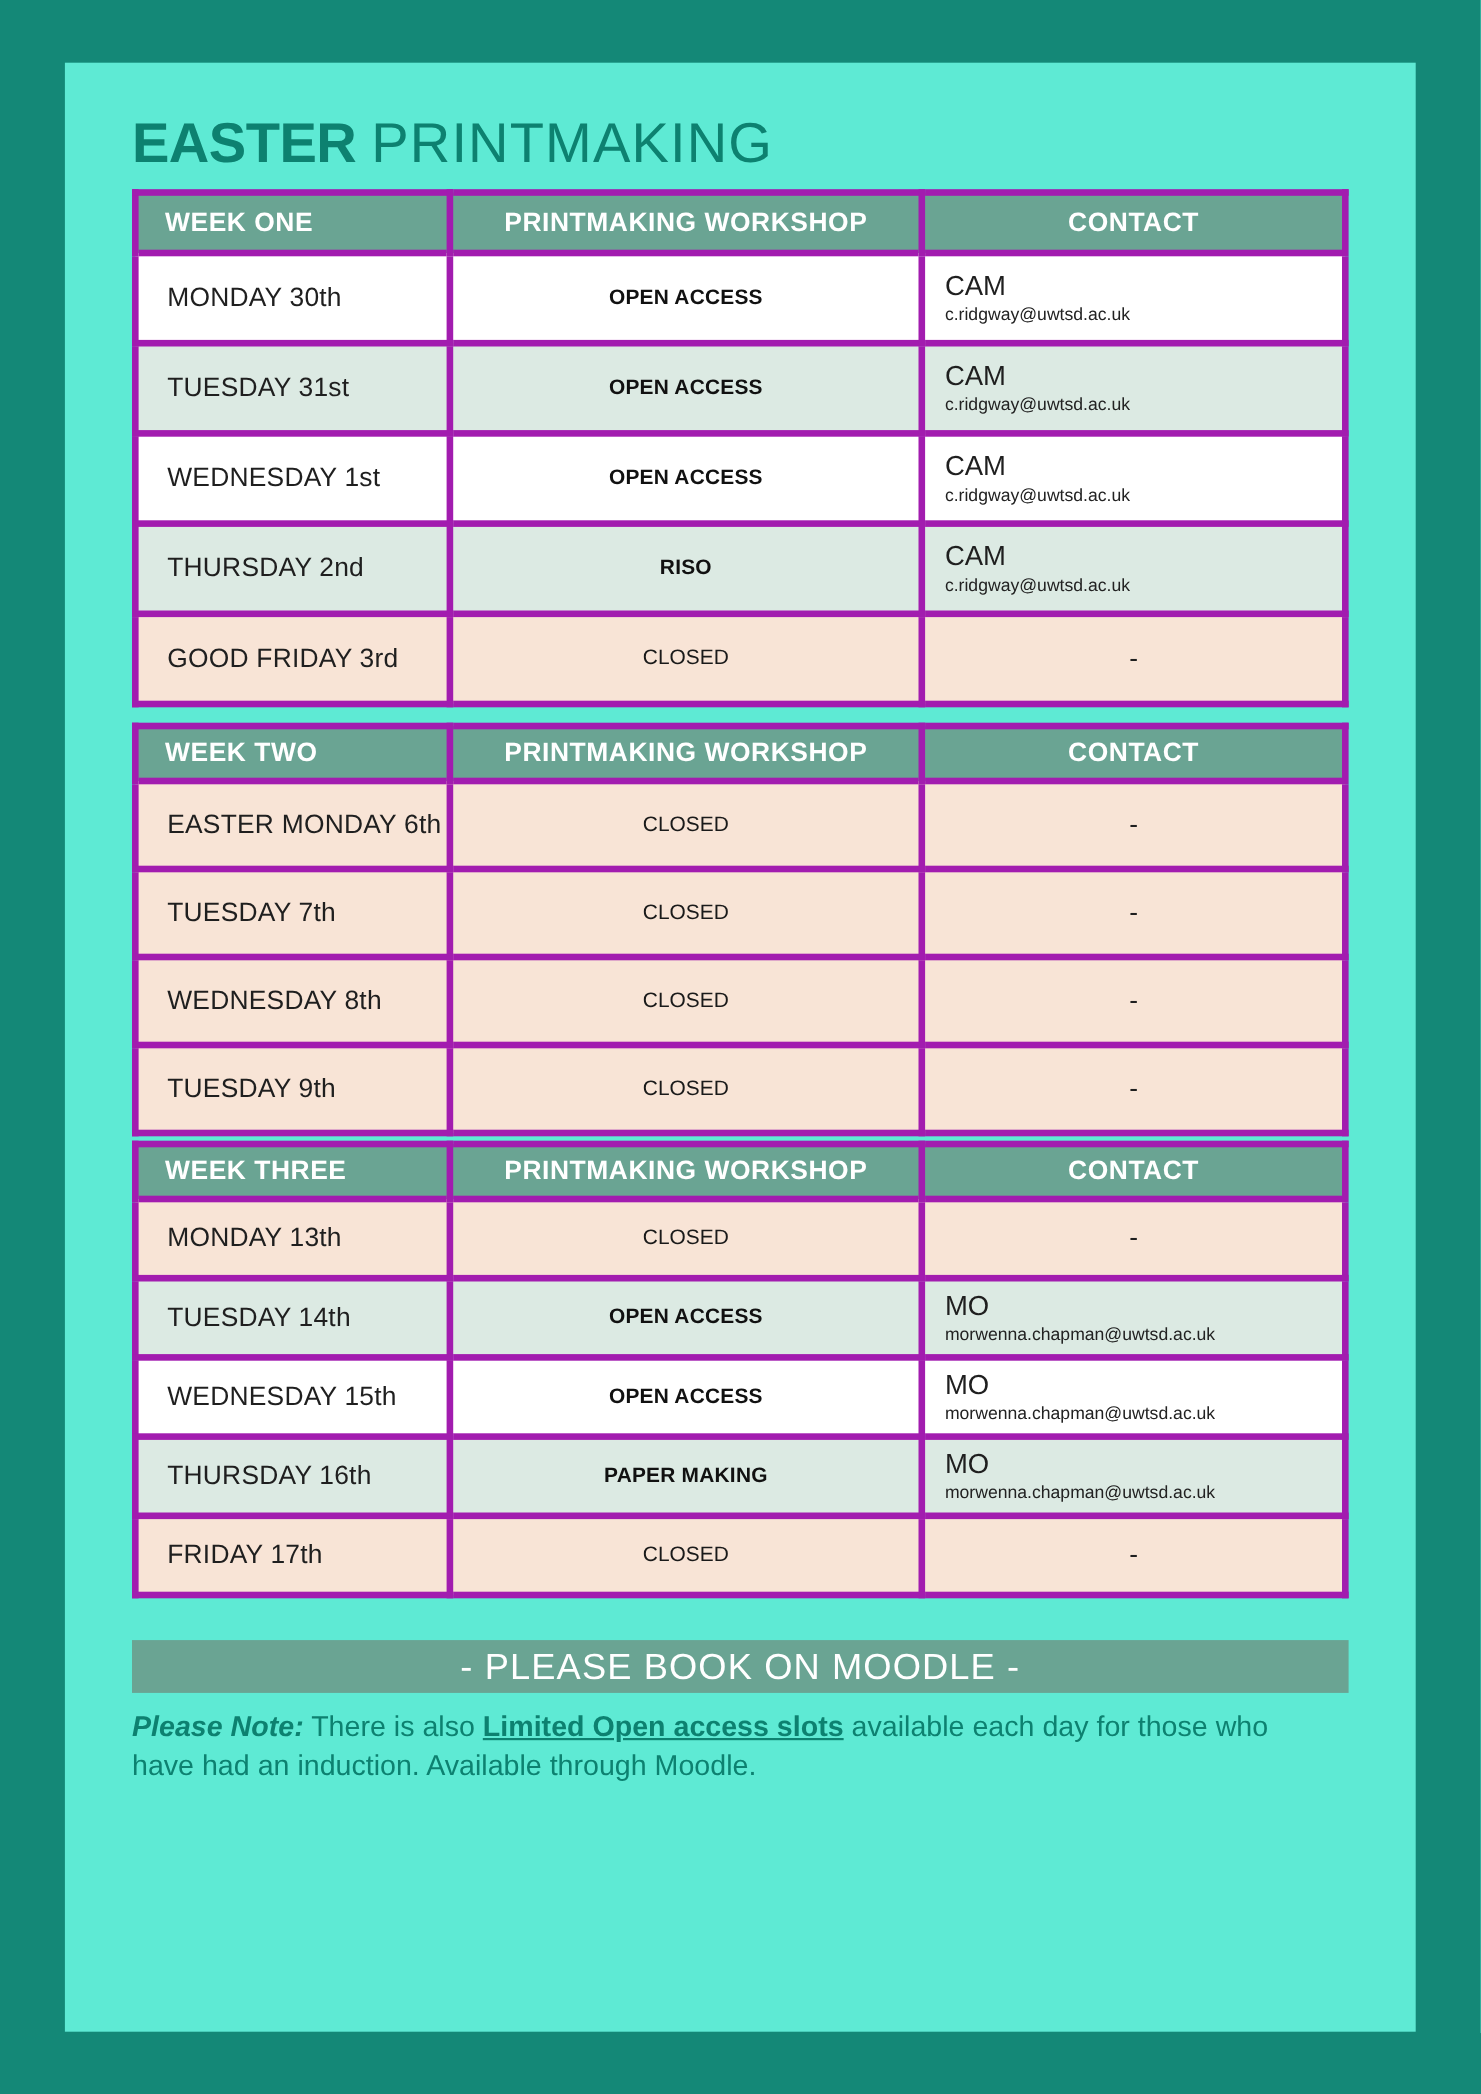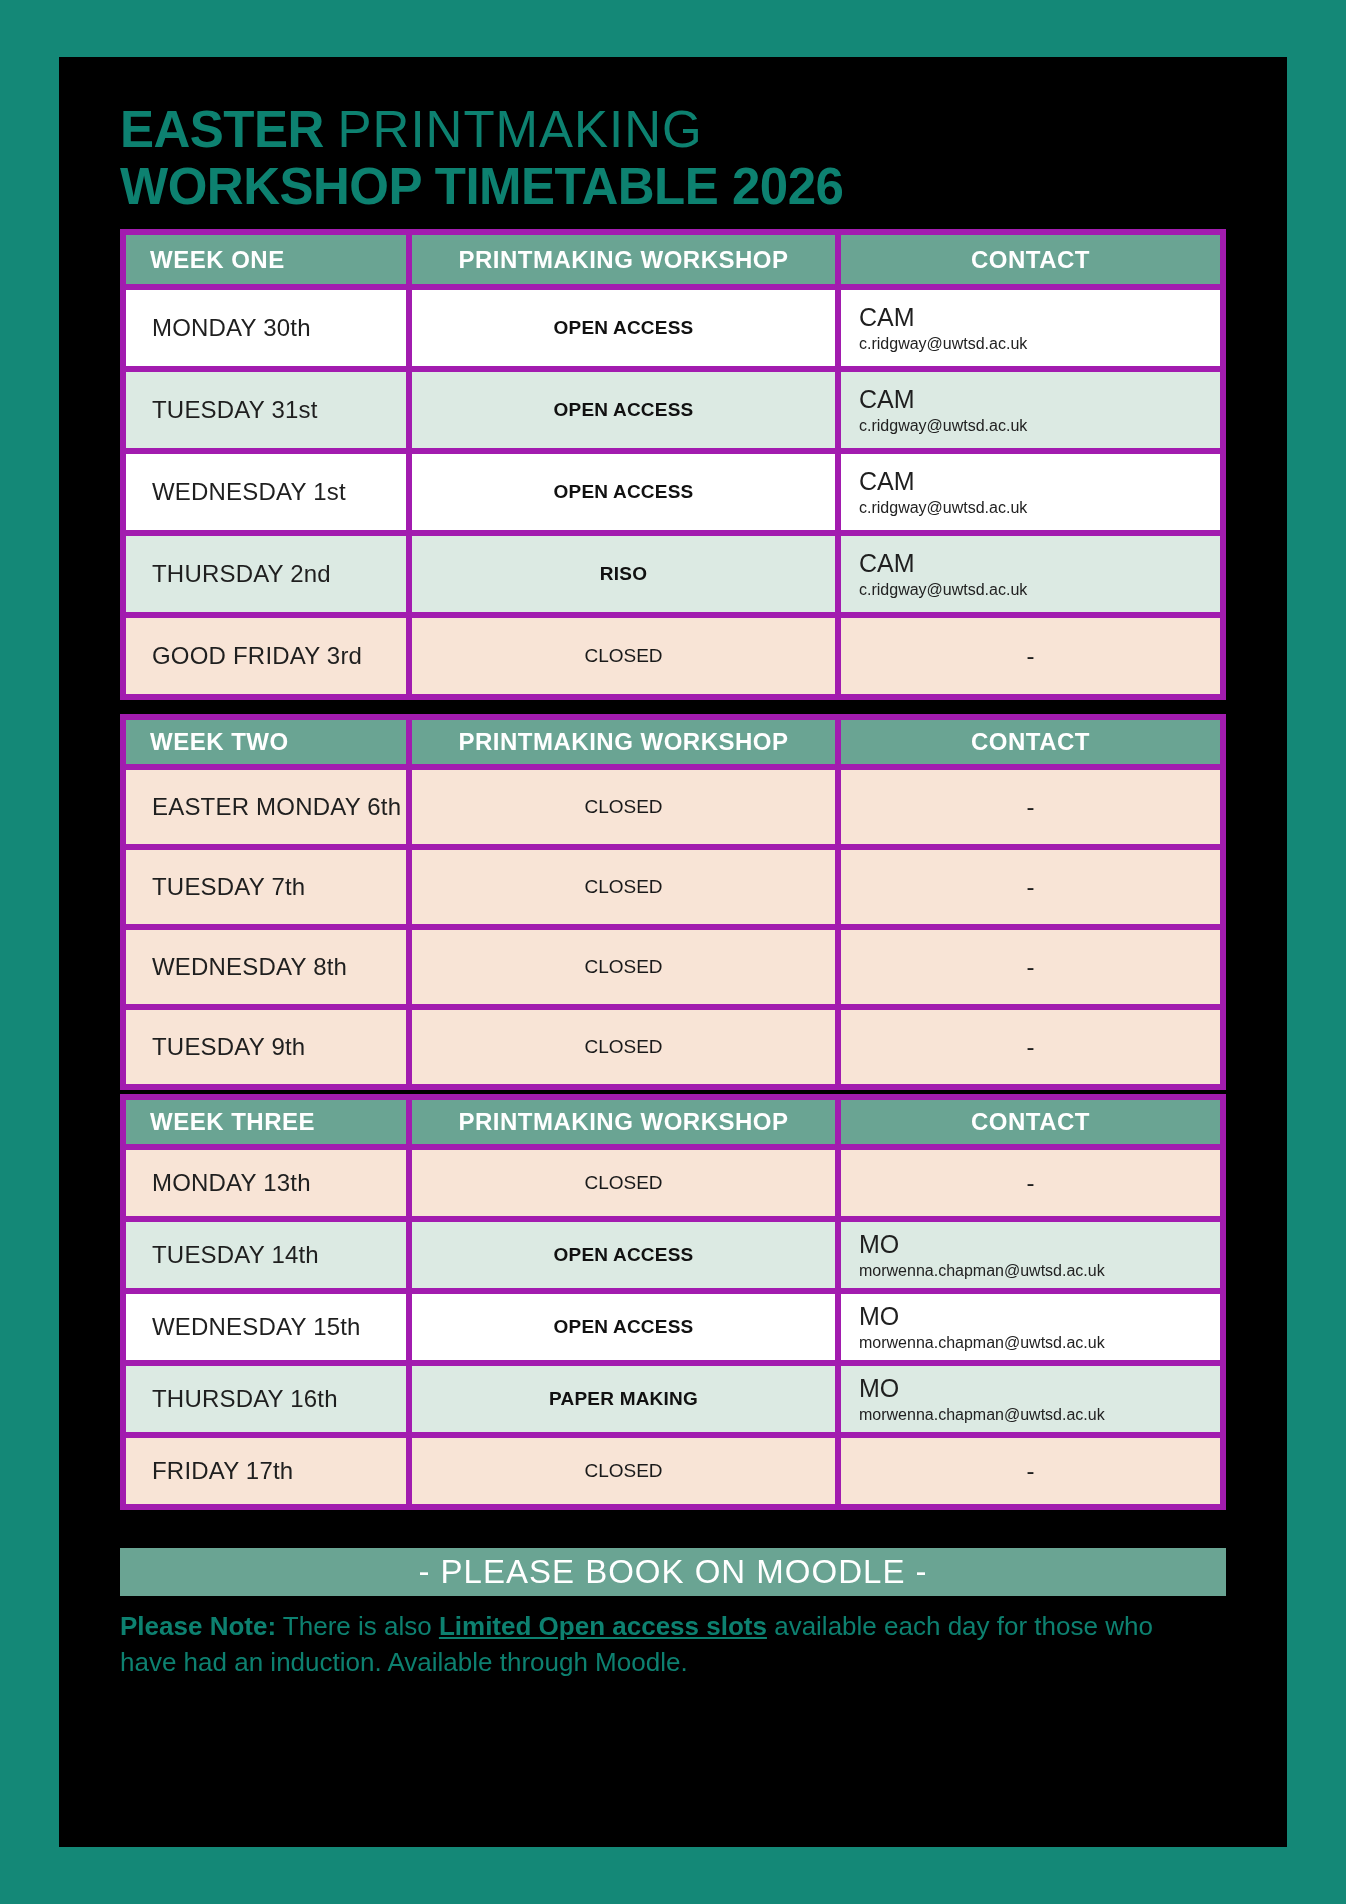--- a/index.html
+++ b/index.html
@@ -6,21 +6,21 @@
   html, body { width: 1346px; }
   body {
     width: 1346px; height: 1904px;
     background: #148877;
     font-family: "Liberation Sans", "DejaVu Sans", sans-serif;
     position: relative;
   }
   .sheet {
     position: absolute;
     left: 59px; top: 57px; right: 59px; bottom: 57px;
-    background: #000000;
+    background: #5eead4;
     padding: 38px 61px 0 61px;
     overflow: hidden;
   }
   
   .title { color: #0d8170; margin-top: 6px; margin-bottom: 14px; letter-spacing: -0.5px; }
   .title .line { display: block; font-size: 51px; line-height: 57px; font-weight: 700; }
   .title .t-strong { font-weight: 700; }
   .title .t-light  { font-weight: 400; letter-spacing: 1px; }
   
   table.tt {
@@ -86,31 +86,30 @@
     justify-content: center;
     margin-bottom: 12px;
   }
   
   .note {
     color: #0d8170;
     font-size: 26px;
     line-height: 36px;
     max-width: 1045px;
   }
-  .note .note-label { font-weight: 700; }
+  .note .note-label { font-weight: 700; font-style: italic; }
   .note .note-em { font-weight: 700; text-decoration: underline; }
 </style>
 </head>
 <body>
 
 <div class="sheet">
 
   <h1 class="title">
     <span class="line"><span class="t-strong">EASTER</span> <span class="t-light">PRINTMAKING</span></span>
-    <span class="line">WORKSHOP TIMETABLE 2026</span>
   </h1>
 
   <table class="tt" id="t1">
     <colgroup>
         <col class="col-day">
         <col class="col-ws">
         <col class="col-ct">
       </colgroup>
     <thead>
       <tr>

